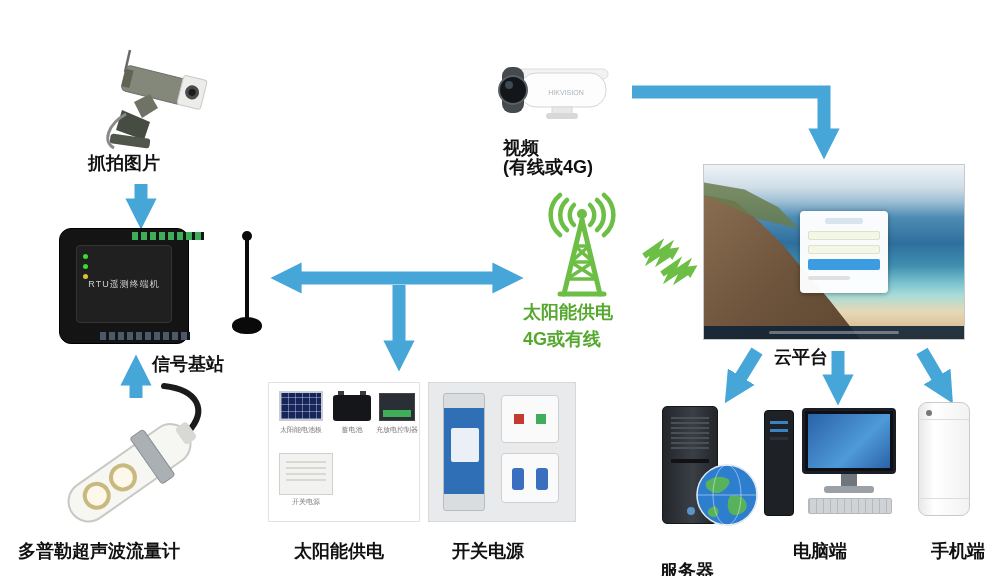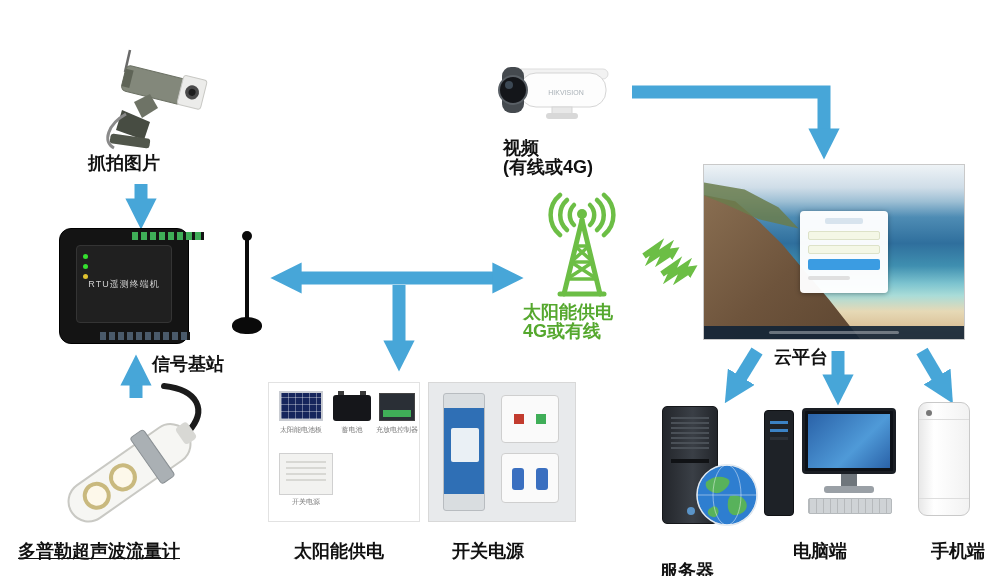--- a/index.html
+++ b/index.html
@@ -176,21 +176,21 @@
   <svg class="abs" style="left:40px;top:380px;" width="180" height="160" viewBox="0 0 180 160">
     <path d="M148,52 C168,30 158,10 124,6" stroke="#1b1b1b" stroke-width="6" fill="none" stroke-linecap="round"></path>
     <g transform="rotate(-35 90 90)">
       <rect x="18" y="72" width="140" height="40" rx="20" fill="#f6f6f3" stroke="#c9c9c4" stroke-width="2"></rect>
       <rect x="108" y="64" width="16" height="56" rx="3" fill="#aab0b4" stroke="#8a9094"></rect>
       <circle cx="48" cy="92" r="12" fill="#fdf8ea" stroke="#c9b97e" stroke-width="4"></circle>
       <circle cx="80" cy="92" r="12" fill="#fdf8ea" stroke="#c9b97e" stroke-width="4"></circle>
       <rect x="150" y="82" width="14" height="20" rx="4" fill="#d8d8d4"></rect>
     </g>
   </svg>
-  <div class="lbl" style="left:18px;top:540px;width:200px;text-decoration:underline;">多普勒超声波流量计</div>
+  <div class="lbl" style="left:18px;top:540px;width:200px;">多普勒超声波流量计</div>
 
   <svg class="abs" style="left:526px;top:192px;" width="112" height="108" viewBox="0 -6 112 108">
     <g style="stroke:var(--green)" stroke-width="5" fill="none" stroke-linecap="round">
       <path d="M56,22 L38,96"></path>
         <path d="M56,22 L74,96"></path>
         <path d="M34,96 H78"></path>
     </g>
     <g style="stroke:var(--green)" stroke-width="3.5" fill="none">
       <path d="M49,48 H63"></path>
         <path d="M45,64 H67"></path>
@@ -201,21 +201,21 @@
     <g style="stroke:var(--green)" stroke-width="4.5" fill="none" stroke-linecap="round">
       <path d="M64,7 a14,14 0 0 1 0,20"></path>
       <path d="M71,2 a20,20 0 0 1 0,30"></path>
       <path d="M78,-3 a26,26 0 0 1 0,40"></path>
       <path d="M48,7 a14,14 0 0 0 0,20"></path>
       <path d="M41,2 a20,20 0 0 0 0,30"></path>
       <path d="M34,-3 a26,26 0 0 0 0,40"></path>
     </g>
   </svg>
   <div class="lbl green" style="left:523px;top:301px;width:120px;">太阳能供电</div>
-  <div class="lbl green" style="left:523px;top:320px;width:120px;">4G或有线</div>
+  <div class="lbl green" style="left:523px;top:328px;width:120px;">4G或有线</div>
 
   <div class="abs cloud">
     <div class="sea-bg"></div>
     <div class="cliff"></div>
     <div class="cliff-green"></div>
     <div class="login">
       <div class="l-logo"></div>
       <div class="l-input"></div>
       <div class="l-input"></div>
       <div class="l-btn"></div>

